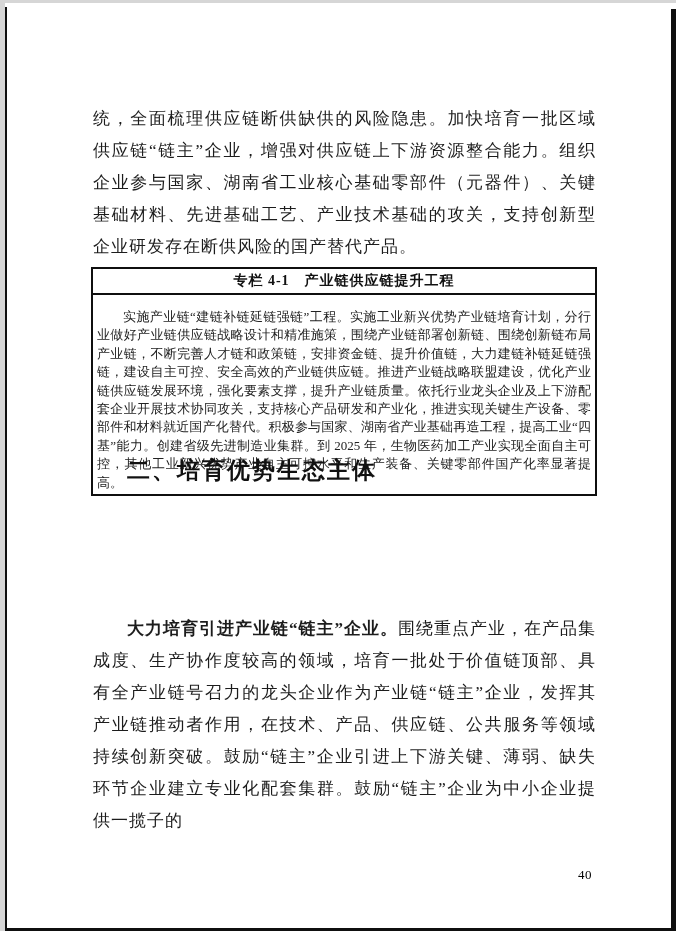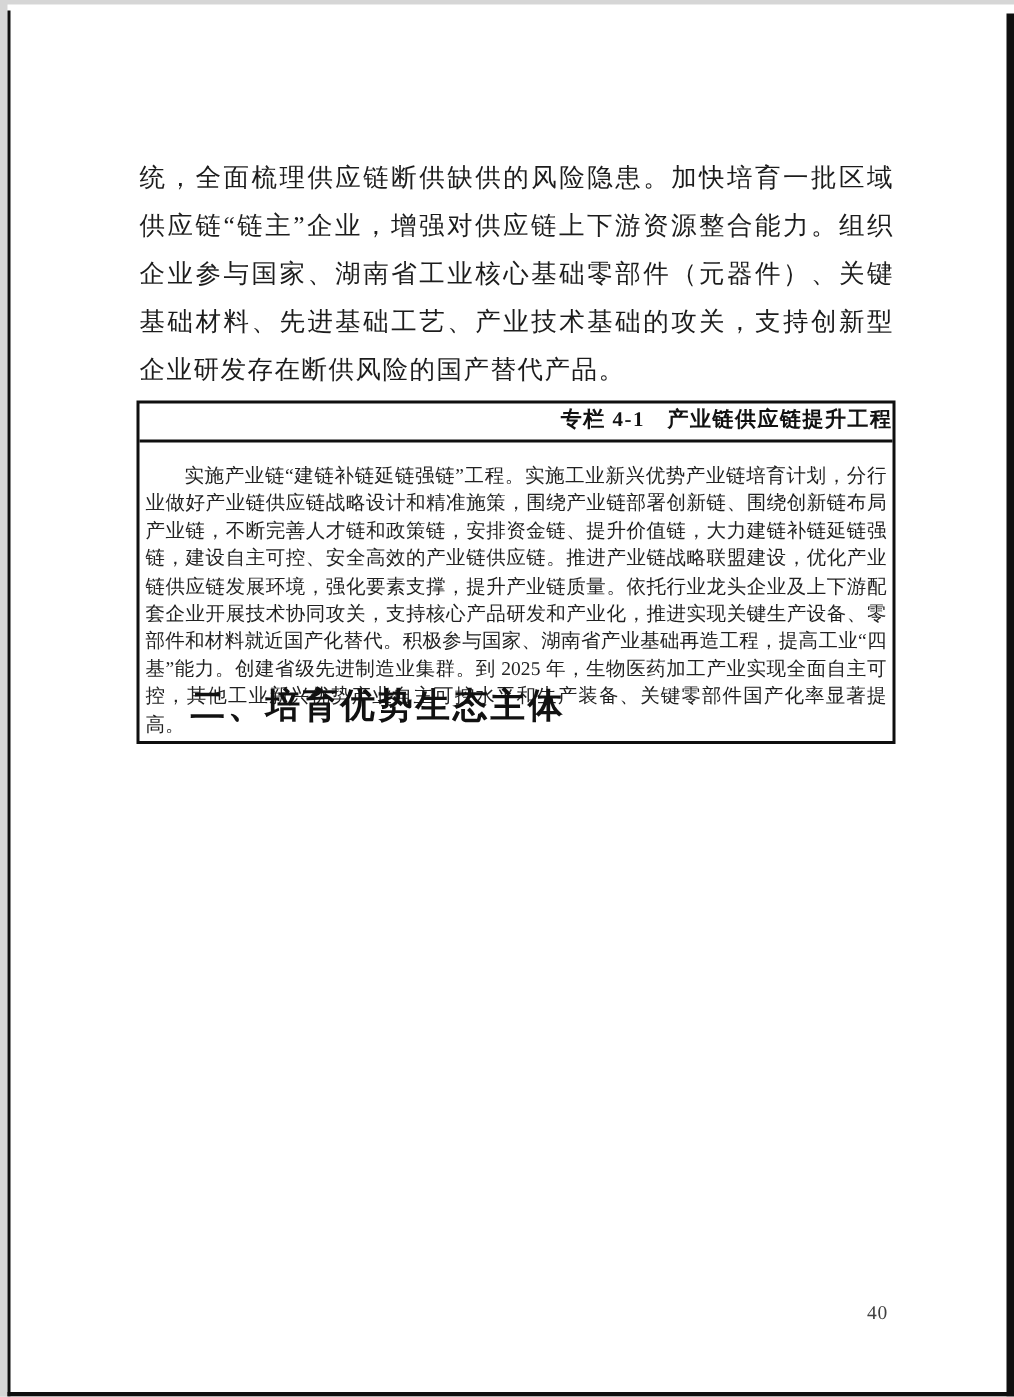--- a/index.html
+++ b/index.html
@@ -50,21 +50,21 @@
     left: 86px;
     top: 264px;
     width: 506px;
     box-sizing: border-box;
     border: 2px solid #0f0f0f;
     background: #ffffff;
   }
   .box-title {
     font-size: 14px;
     font-weight: bold;
-    text-align: right;
+    text-align: center;
     line-height: 24px;
     border-bottom: 2px solid #0f0f0f;
     letter-spacing: 1px;
     color: #111;
   }
   .box-body {
     margin: 0;
     padding: 13px 4px 2px 4px;
     font-size: 13px;
     line-height: 18.4px;
@@ -94,38 +94,39 @@
 
   .lead-bold { font-weight: bold; }
 
   .page-number {
     position: absolute;
     left: 560px;
     top: 864px;
     width: 40px;
     text-align: center;
     font-size: 13px;
-    color: #404040;
+    color: #000000;
     letter-spacing: 0.5px;
   }
 </style>
 </head>
 <body>
 
 <div class="page">
 
   <p class="textcol body-para para1">统，全面梳理供应链断供缺供的风险隐患。加快培育一批区域供应链“链主”企业，增强对供应链上下游资源整合能力。组织企业参与国家、湖南省工业核心基础零部件（元器件）、关键基础材料、先进基础工艺、产业技术基础的攻关，支持创新型企业研发存在断供风险的国产替代产品。</p>
 
   <div class="callout-box">
     <div class="box-title">专栏 4-1　产业链供应链提升工程</div>
     <p class="box-body">实施产业链“建链补链延链强链”工程。实施工业新兴优势产业链培育计划，分行业做好产业链供应链战略设计和精准施策，围绕产业链部署创新链、围绕创新链布局产业链，不断完善人才链和政策链，安排资金链、提升价值链，大力建链补链延链强链，建设自主可控、安全高效的产业链供应链。推进产业链战略联盟建设，优化产业链供应链发展环境，强化要素支撑，提升产业链质量。依托行业龙头企业及上下游配套企业开展技术协同攻关，支持核心产品研发和产业化，推进实现关键生产设备、零部件和材料就近国产化替代。积极参与国家、湖南省产业基础再造工程，提高工业“四基”能力。创建省级先进制造业集群。到 2025 年，生物医药加工产业实现全面自主可控，其他工业新兴优势产业自主可控水平和生产装备、关键零部件国产化率显著提高。</p>
   </div>
 
   <h2 class="section-heading">二、培育优势生态主体</h2>
 
 
+  <p class="textcol body-para indent2 para3"><span class="lead-bold">大力培育引进产业链“链主”企业。</span><span>围绕重点产业，在产品集成度、生产协作度较高的领域，培育一批处于价值链顶部、具有全产业链号召力的龙头企业作为产业链“链主”企业，发挥其产业链推动者作用，在技术、产品、供应链、公共服务等领域持续创新突破。鼓励“链主”企业引进上下游关键、薄弱、缺失环节企业建立专业化配套集群。鼓励“链主”企业为中小企业提供一揽子的</span></p>
 
   <div class="page-number">40</div>
 </div>
 
 <div class="edge edge-left"></div>
 <div class="edge edge-right"></div>
 <div class="edge edge-bottom"></div>
 
 </body></html>

